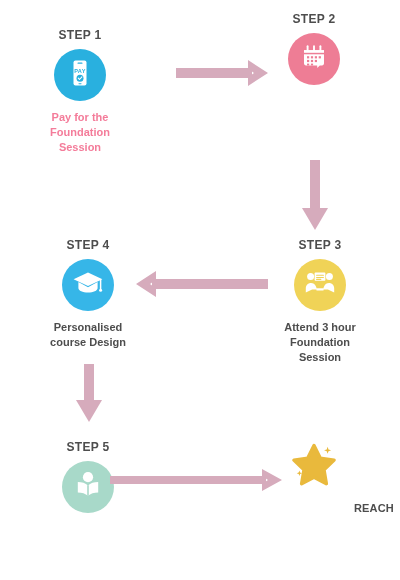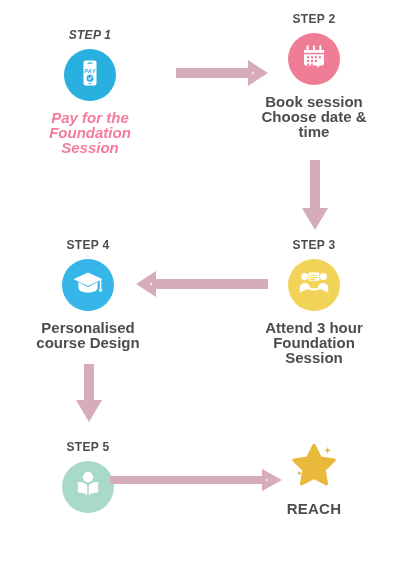--- a/index.html
+++ b/index.html
@@ -38,38 +38,38 @@
     justify-content: center;
   }
   .circle.blue   { background: #29b0df; }
   .circle.pink   { background: #ee7d95; }
   .circle.yellow { background: #f0d357; }
   .circle.cyan   { background: #36b6e8; }
   .circle.mint   { background: #a8d9c9; }
   .circle.none   { background: transparent; }
   .caption {
     margin-top: 9px;
-    font-size: 15px;
+    font-size: 11px;
     font-weight: bold;
     line-height: 15px;
     color: #4d4d4d;
   }
   .caption.pink { color: #f47c9a; }
-  .caption.goal { color: #4d4d4d; letter-spacing: 0.2px; }
+  .caption.goal { color: #4d4d4d; letter-spacing: 0.2px; text-align: right; }
 
   
   .conn { position: absolute; }
   .conn svg { display: block; }
 </style>
 </head>
 <body>
 
 <div class="canvas">
 
-  <div class="node" style="left:10px; top:28px;font-style:italic;">
+  <div class="node" style="left:0; top:28px;">
     <div class="step-label">STEP 1</div>
     <div class="circle blue">
       <span>
         <svg width="30" height="30" viewBox="0 0 30 30">
           <rect x="8.5" y="2.5" width="13" height="25" rx="2" fill="#ffffff"></rect>
           <rect x="12.5" y="4.6" width="5" height="1.1" rx="0.55" fill="#29b0df"></rect>
           <text x="15" y="14.6" text-anchor="middle" font-family="Liberation Sans, sans-serif" font-size="5.6" font-weight="bold" fill="#29b0df" letter-spacing="0.3">PAY</text>
           <circle cx="15" cy="20.2" r="3.5" fill="#29b0df"></circle>
           <path d="M13.3 20.2 L14.5 21.5 L16.9 18.9" stroke="#ffffff" stroke-width="1.1" fill="none" stroke-linecap="round" stroke-linejoin="round"></path>
           <rect x="13.4" y="25.3" width="3.2" height="0.9" rx="0.45" fill="#29b0df"></rect>
@@ -102,28 +102,23 @@
             <rect x="19.7" y="14.2" width="2.2" height="2.2"></rect>
             <rect x="8" y="17.9" width="2.2" height="2.2"></rect>
             <rect x="11.9" y="17.9" width="2.2" height="2.2"></rect>
             <rect x="15.8" y="17.9" width="2.2" height="2.2"></rect>
             <rect x="8" y="21.6" width="2.2" height="1.8"></rect>
             <rect x="11.9" y="21.6" width="2.2" height="1.8"></rect>
           </g>
         </svg>
       </span>
     </div>
-    <div class="caption">
-      <div>Book session</div>
-      <div>Choose date &amp;</div>
-      <div>time</div>
-    </div>
-  </div>
-
-  <div class="node" style="left:234px; top:238px;">
+  </div>
+
+  <div class="node" style="left:240px; top:238px;">
     <div class="step-label">STEP 3</div>
     <div class="circle yellow">
       <span>
         <svg width="32" height="32" viewBox="0 0 32 32">
           <circle cx="6.6" cy="9.6" r="3.5" fill="#ffffff"></circle>
           <circle cx="25.4" cy="9.6" r="3.5" fill="#ffffff"></circle>
           <rect x="10.6" y="5.6" width="10.8" height="8.2" rx="0.8" fill="#ffffff"></rect>
           <g stroke="#f0d357" stroke-width="1.1" stroke-linecap="round">
             <path d="M12.6 8.3 h6.8"></path>
             <path d="M12.6 10.5 h6.8"></path>

